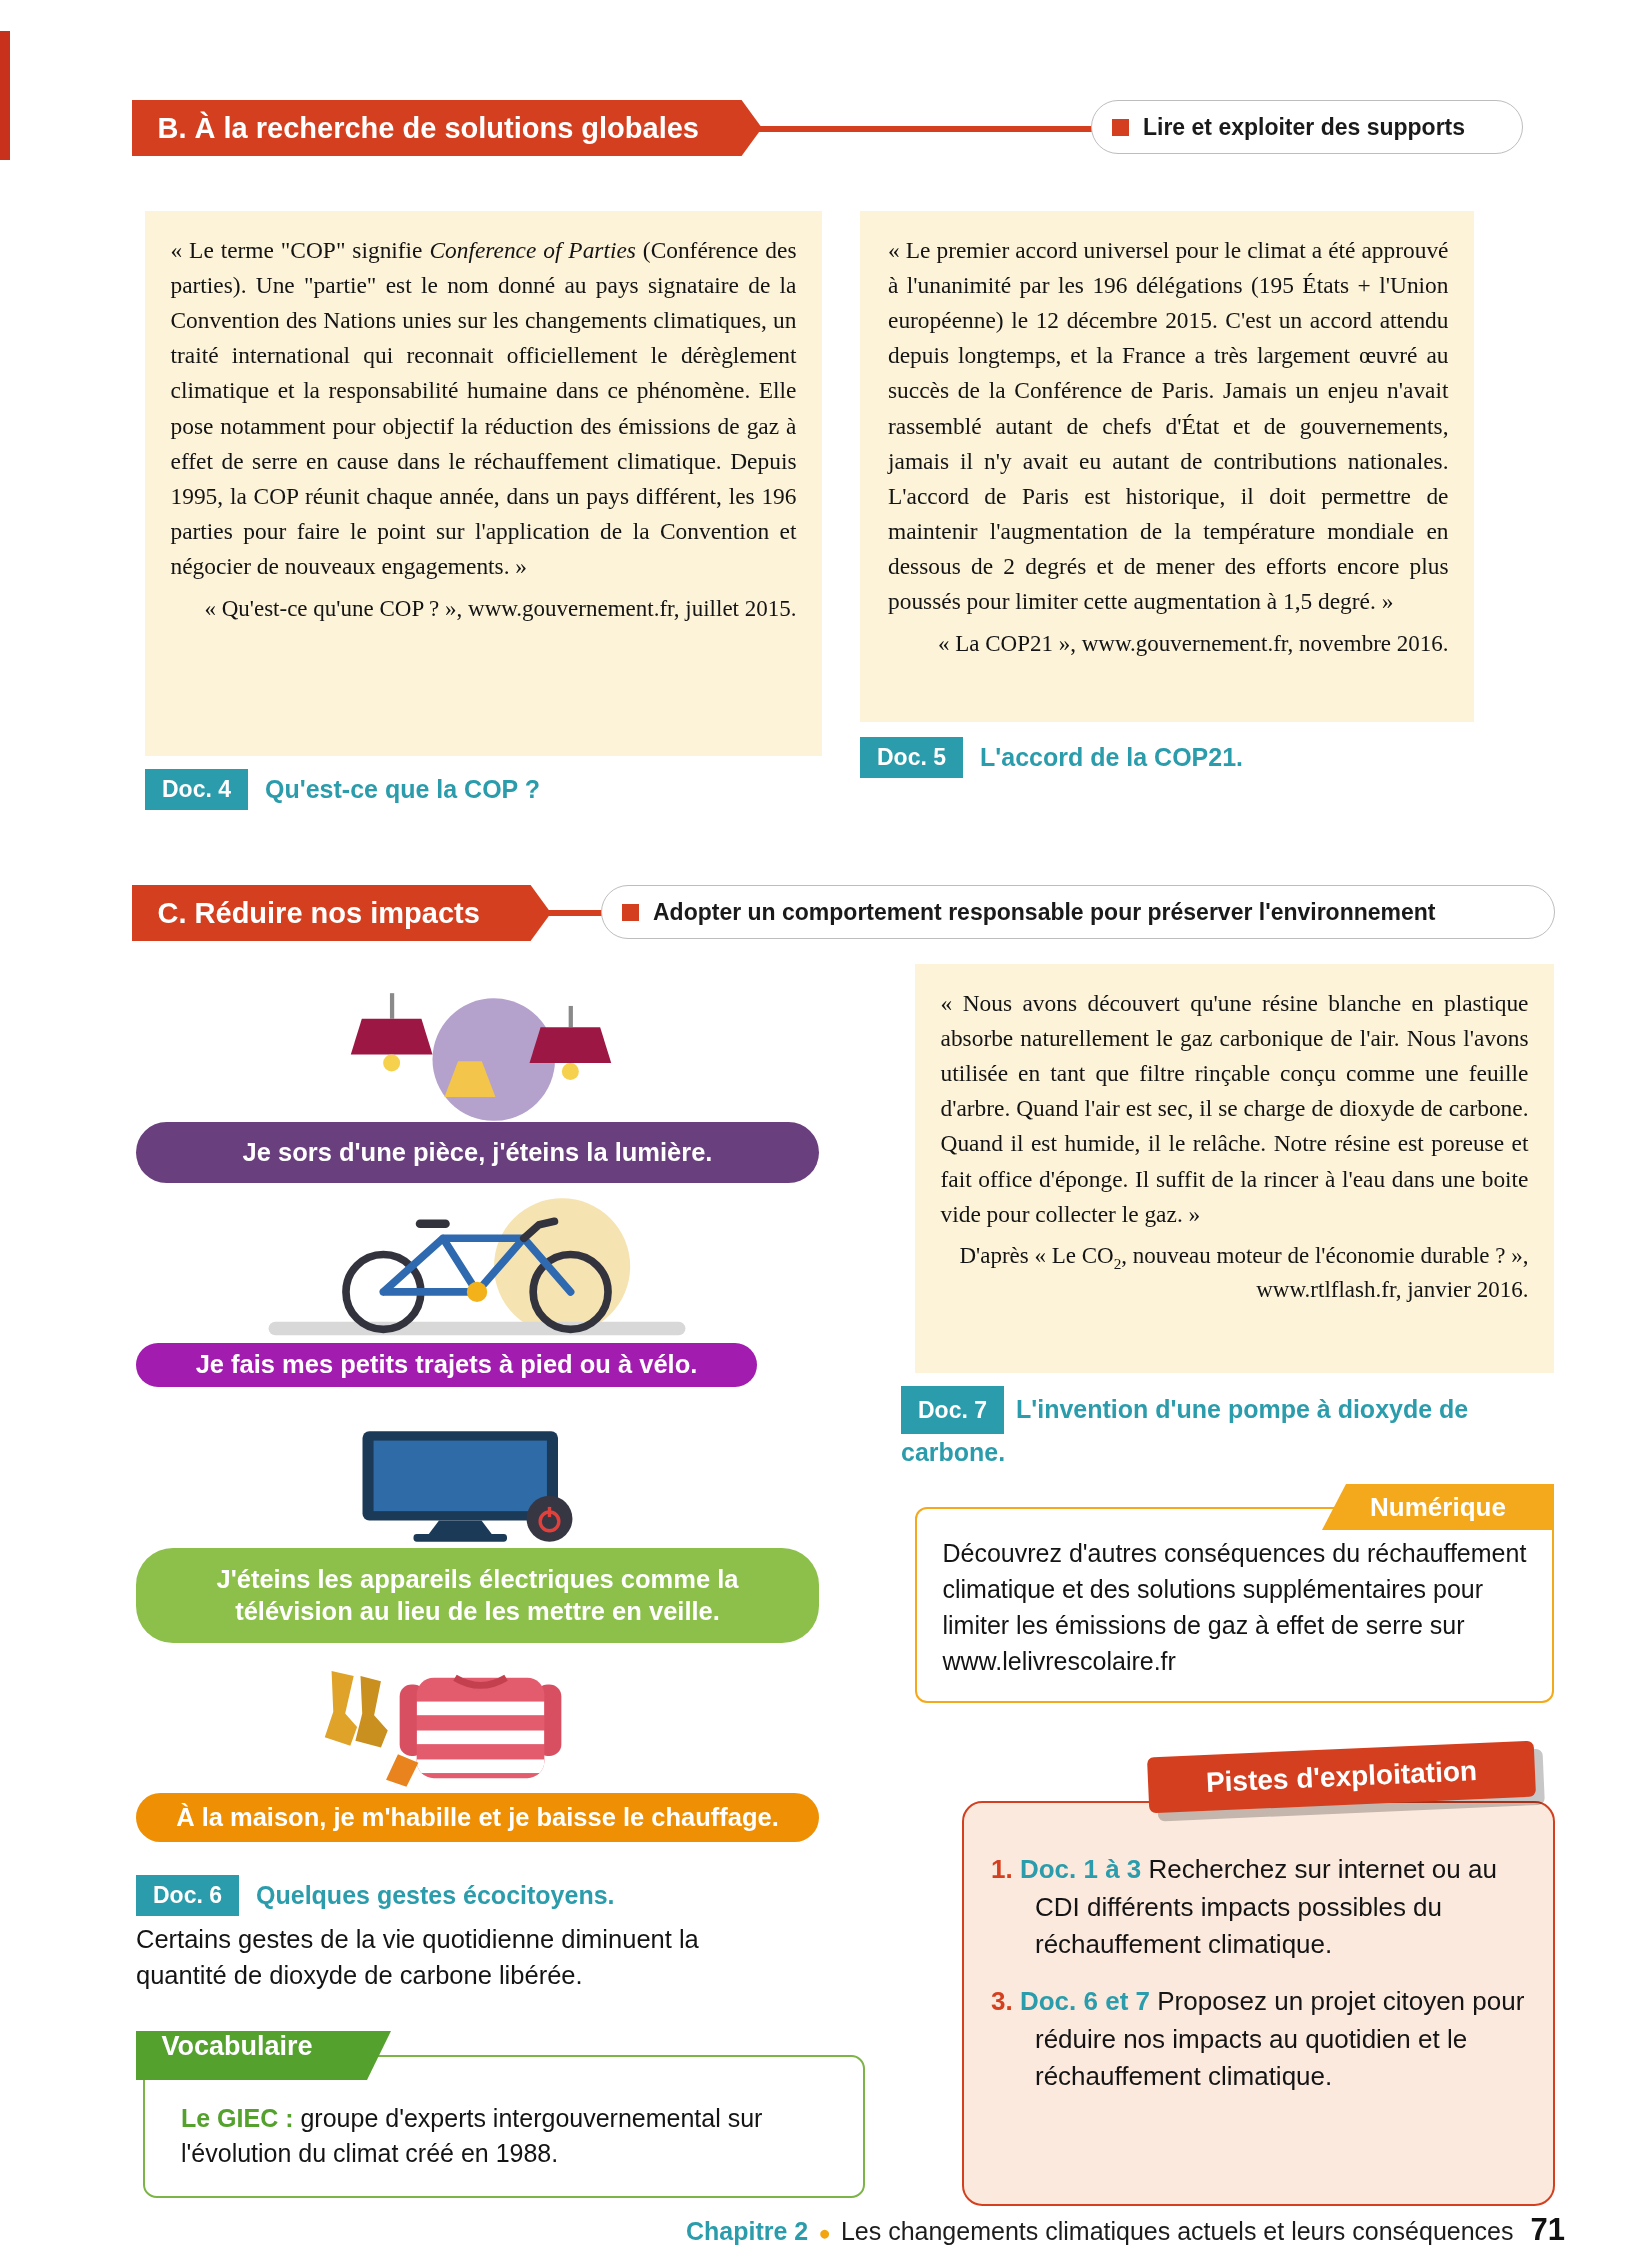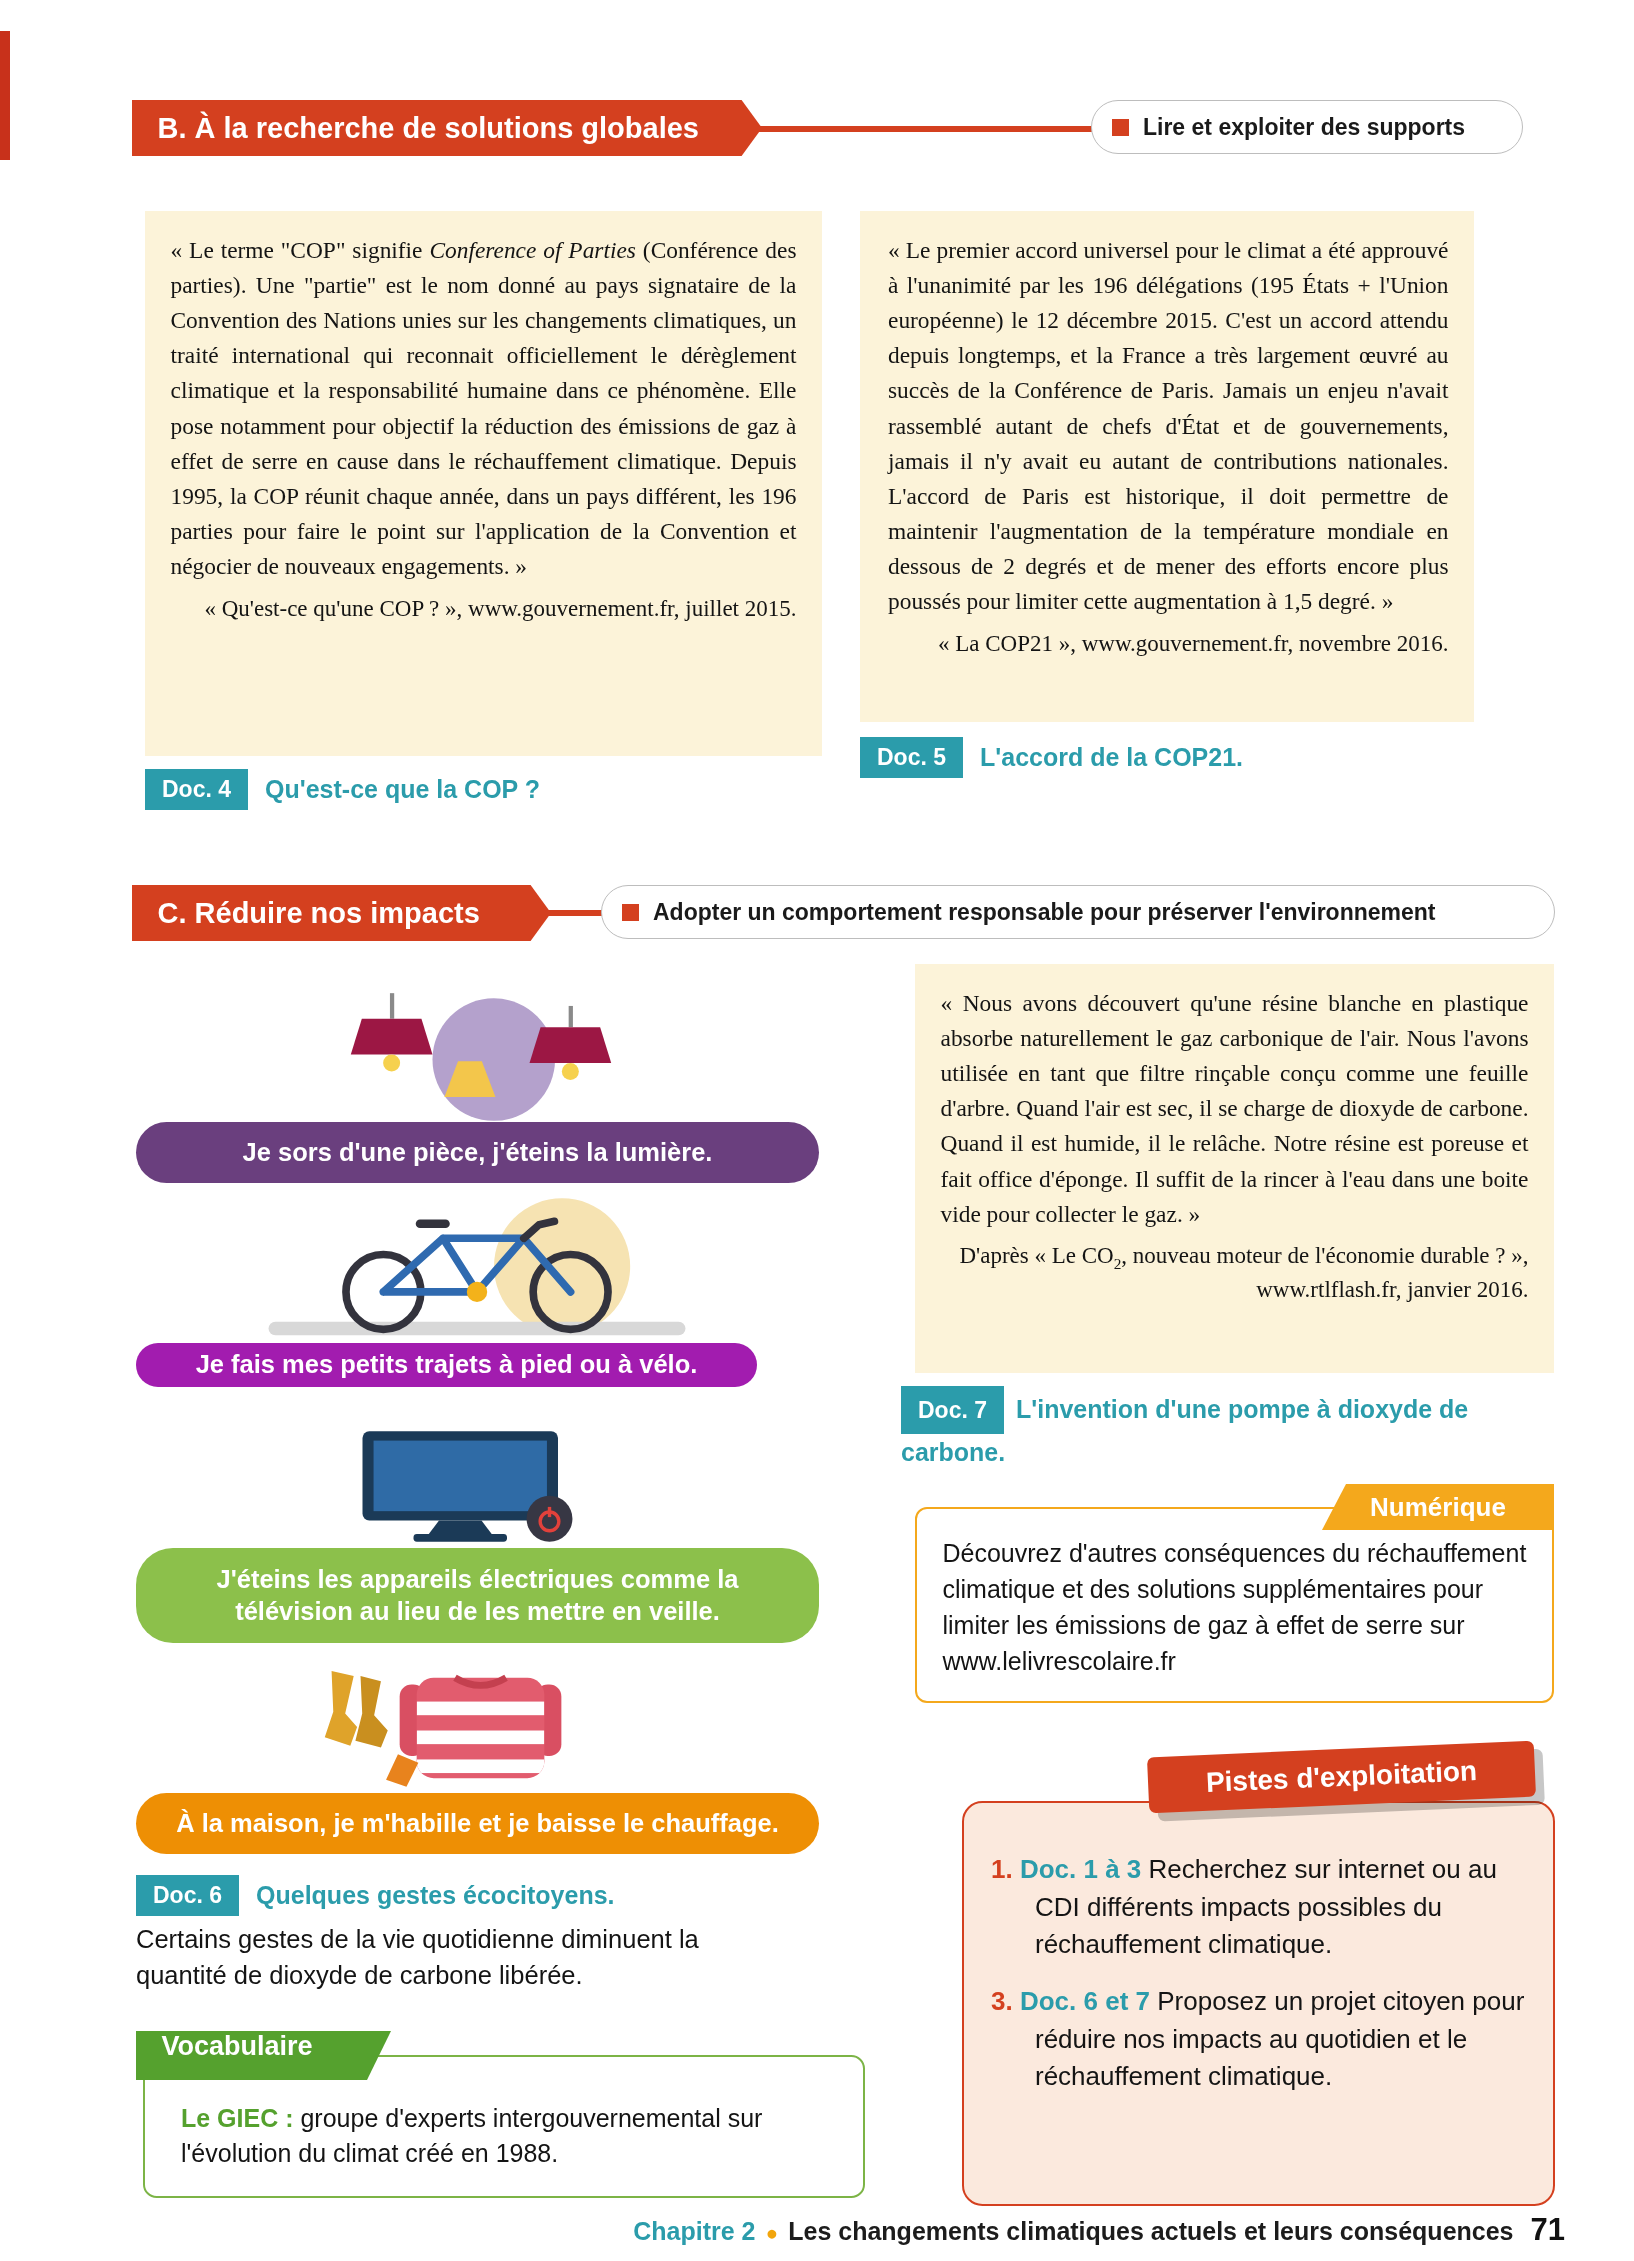--- a/index.html
+++ b/index.html
@@ -50,21 +50,21 @@
   .doc7-caption-block .doc-label { margin-right:12px; }
   .doc7-caption-block .doc-caption { margin-left:0; }
 
   
   .pill { position:absolute; border-radius:37px; color:#fff; font-weight:bold; font-size:25.5px;
           display:flex; align-items:center; justify-content:center; text-align:center;
           padding:8.5px 25.5px; line-height:1.25; }
   .pill-1 { background:#6a3f7e; left:136px; top:1122px; width:683px; height:61px; white-space:nowrap; }
   .pill-2 { background:#a21caf; left:136px; top:1343px; width:621px; height:44px; white-space:nowrap; }
   .pill-3 { background:#8cc04b; left:136px; top:1548px; width:683px; height:95px; }
-  .pill-4 { background:#ee8f04; left:136px; top:1793px; width:683px; height:61px; white-space:nowrap;text-align:center; }
+  .pill-4 { background:#ee8f04; left:136px; top:1793px; width:683px; height:49px; white-space:nowrap;text-align:center; }
 
   .illu { position:absolute; }
   .illu-lamp { left:281px; top:993px; width:400px; height:128px; }
   .illu-bike { left:243px; top:1194px; width:468px; height:149px; }
   .illu-tv { left:294px; top:1427px; width:358px; height:119px; }
   .illu-clothes { left:272px; top:1653px; width:400px; height:138px; }
   .illu svg { width:100%; height:100%; display:block; }
 
   .description { position:absolute; left:136px; top:1922px; width:630px; font-size:25.5px;
                  line-height:1.4; color:#141414; }
@@ -98,21 +98,21 @@
   .piste-item { font-size:26px; line-height:1.45; color:#141414; margin-bottom:19px;
                 padding-left:44px; text-indent:-44px; }
   .piste-num { color:#d4401f; font-weight:bold; }
   .piste-docs { color:#2b9cab; font-weight:bold; }
 
   
   .footer { position:absolute; top:2212px; right:70px; display:flex; align-items:baseline;
             font-size:25px; white-space:nowrap; }
   .footer-chapter { color:#2b9cab; font-weight:bold; }
   .footer-dot { color:#f2a50c; font-size:20.4px; margin:0 10.2px; }
-  .footer-title { color:#1c1c1c; font-weight:bold; }
+  .footer-title { color:#1c1c1c; font-weight:normal; }
   .footer-page { color:#111; font-weight:bold; font-size:31px; margin-left:17px; }
 </style>
 </head>
 <body>
 
 <div class="page">
 
   <div class="bleed-bar"></div>
 
   <div class="connector connector-b"></div>

